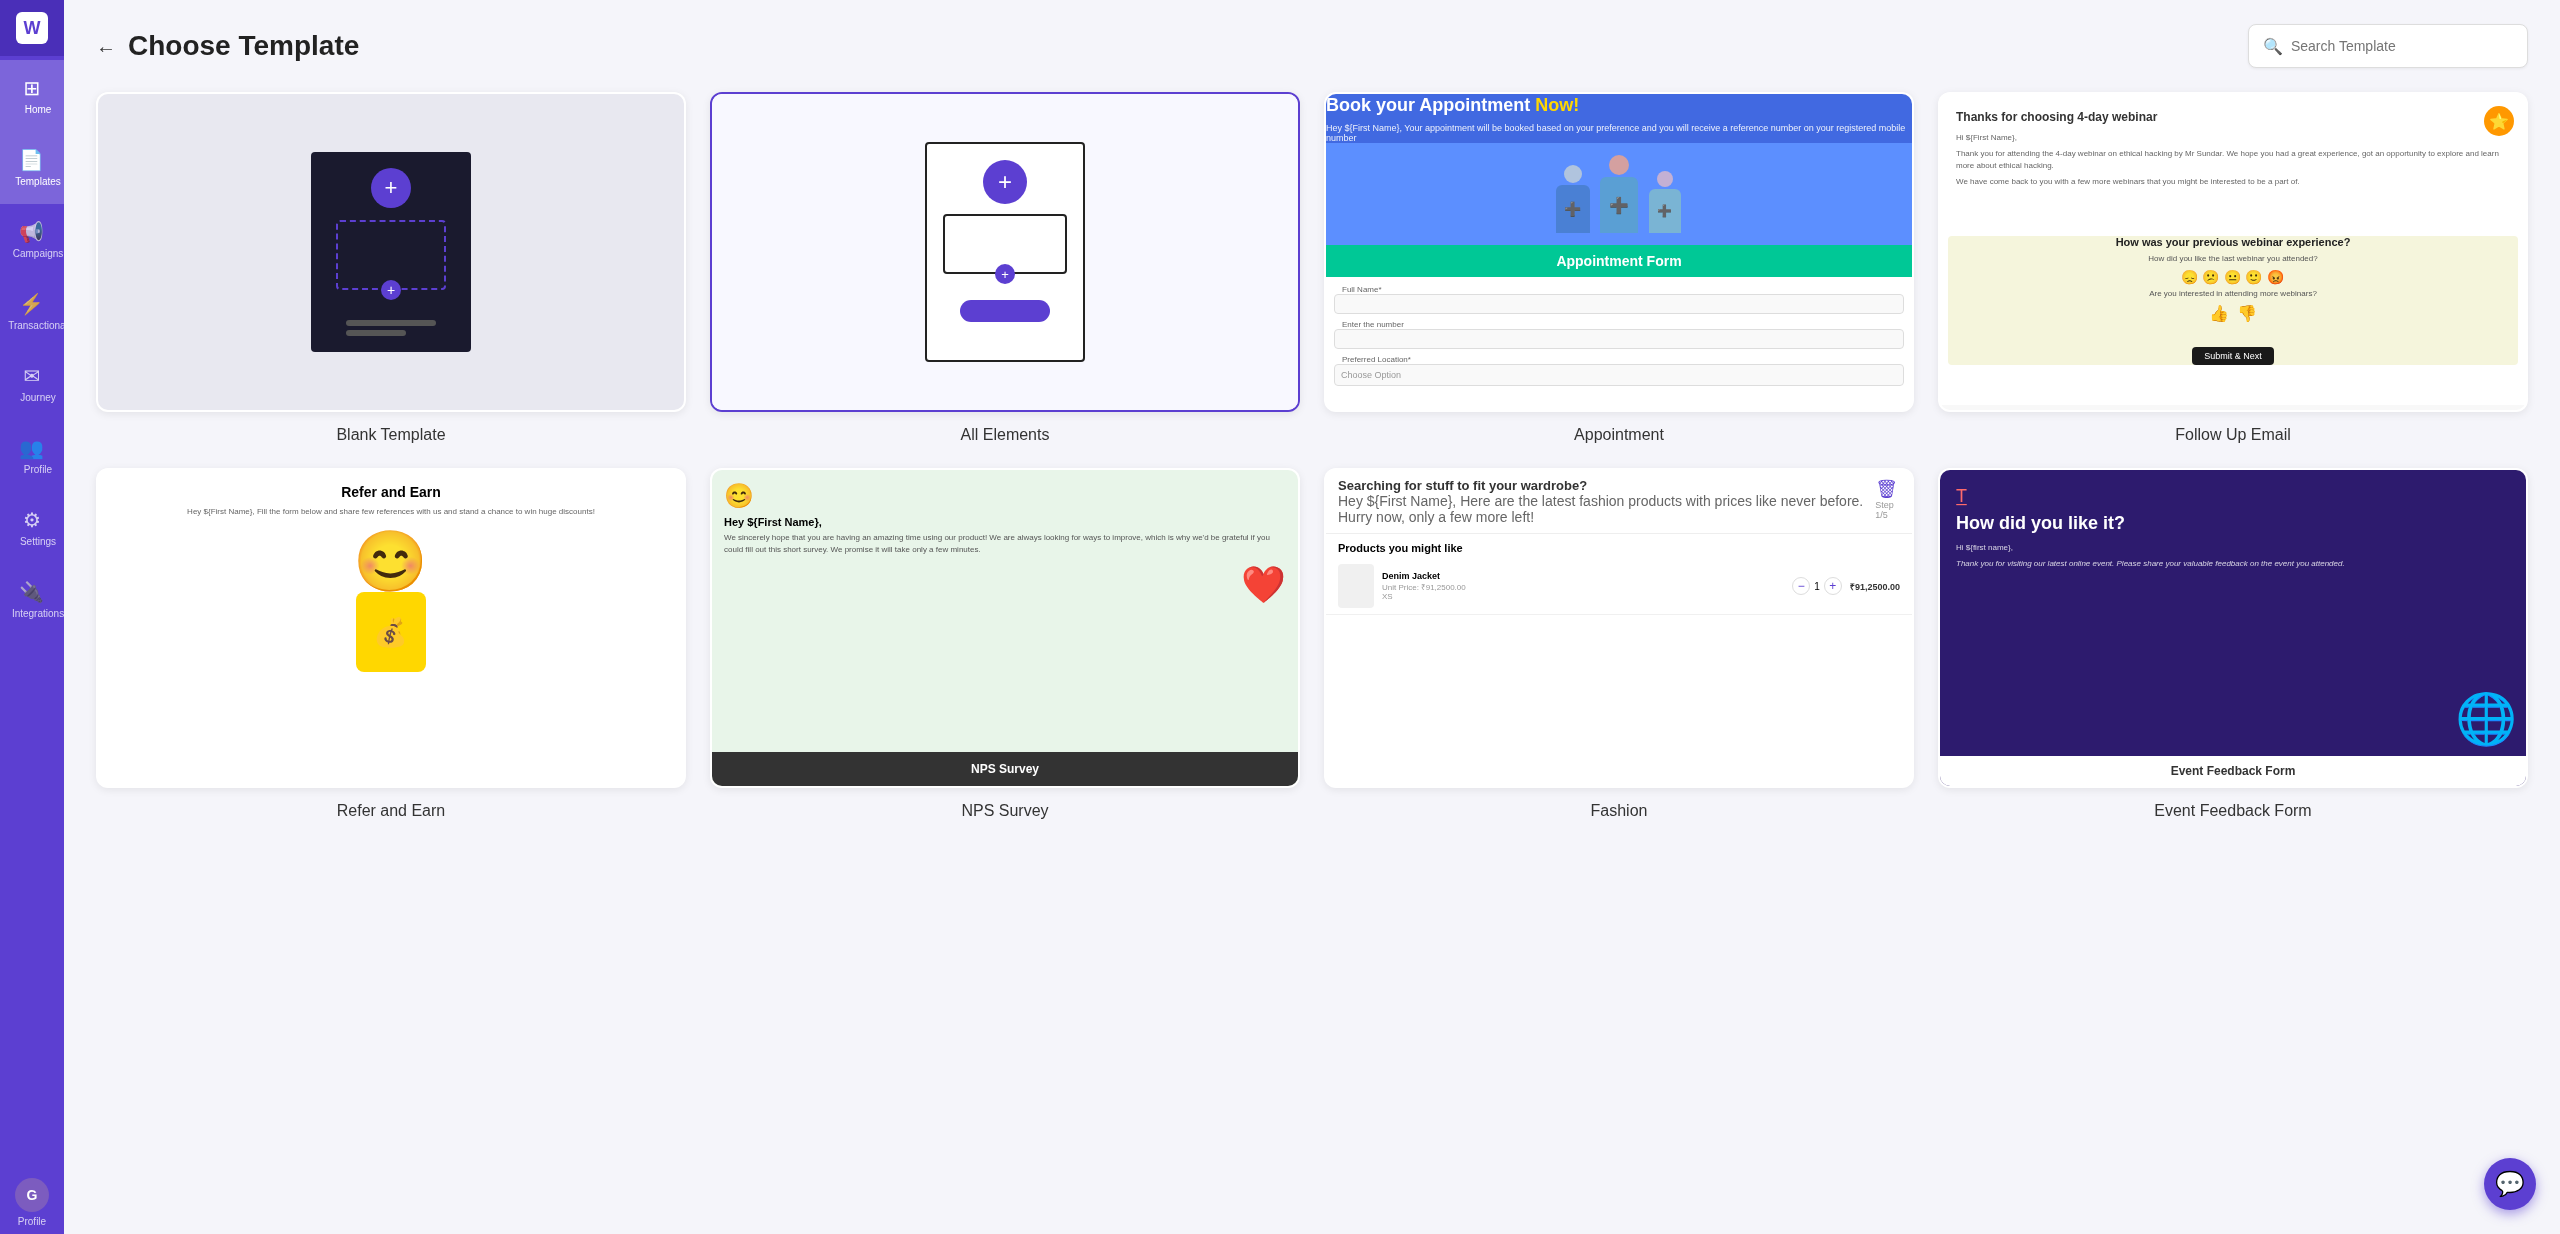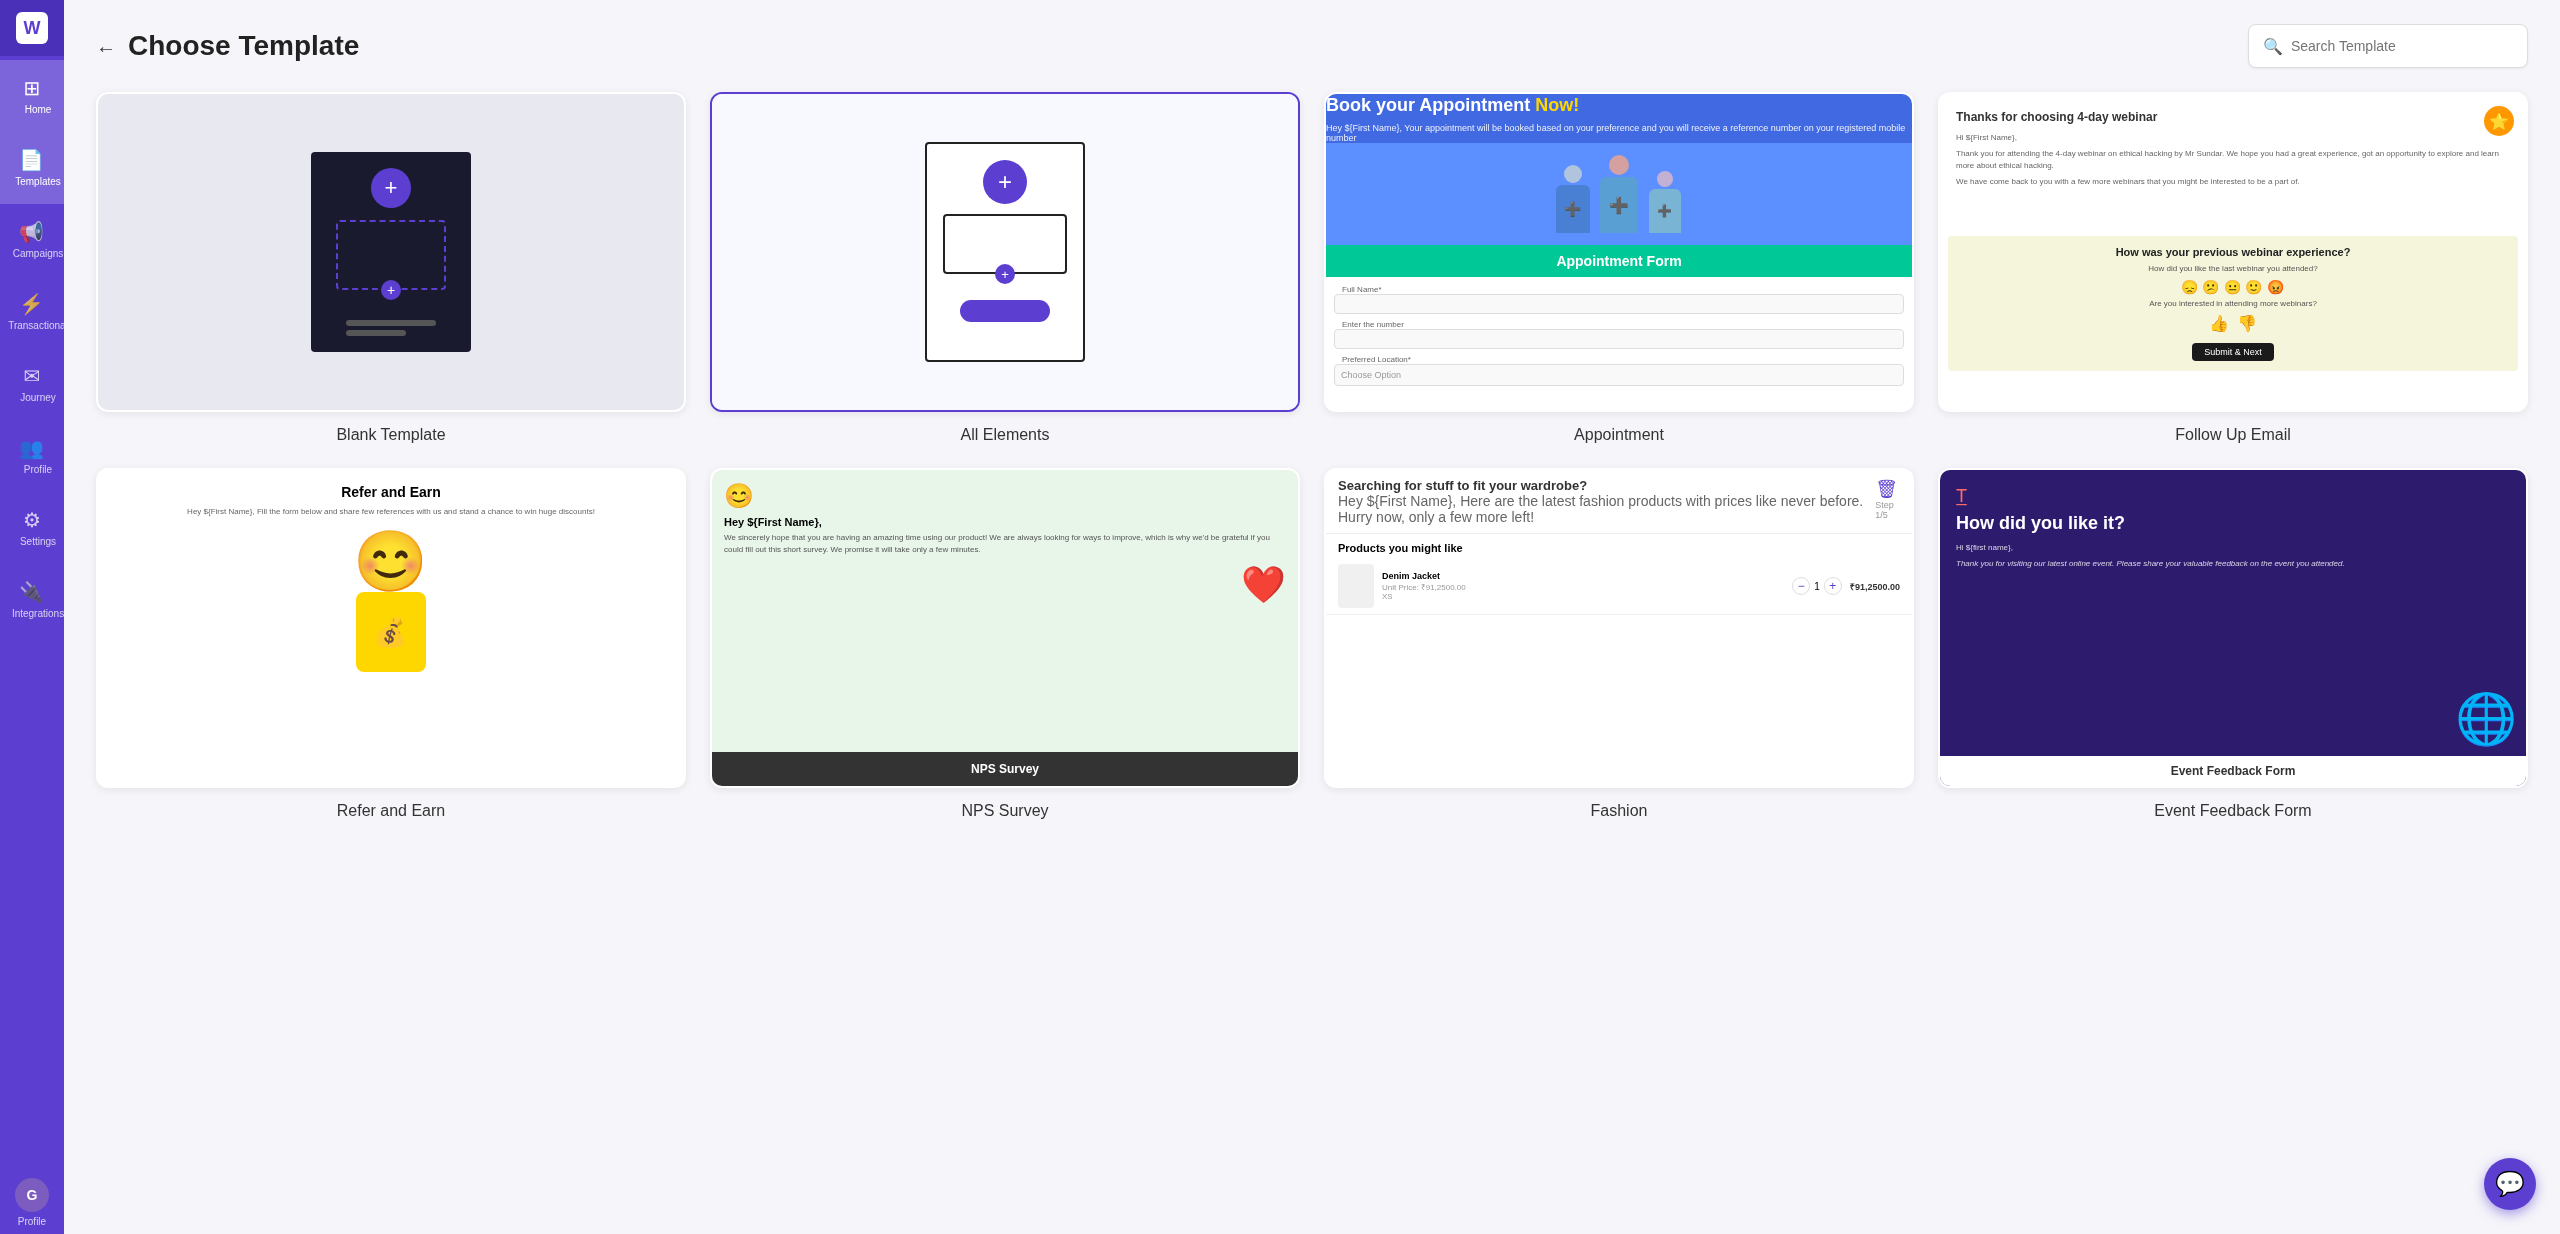--- a/index.html
+++ b/index.html
@@ -391,35 +391,34 @@
     .followup-top {
       padding: 16px;
       position: relative;
     }
     .followup-top h3 { font-size: 12px; font-weight: 600; margin-bottom: 8px; }
     .followup-top p { font-size: 8px; color: #666; line-height: 1.5; }
     .followup-survey {
       background: #f5f5dc;
       margin: 0 8px 8px;
       border-radius: 4px;
-      padding: 10px;
       text-align: center;
     }
     .followup-survey h4 { font-size: 11px; font-weight: 700; color: #222; margin-bottom: 6px; }
     .followup-survey p { font-size: 8px; color: #555; margin-bottom: 6px; }
     .emoji-row { display: flex; justify-content: center; gap: 4px; font-size: 14px; margin: 4px 0; }
     .thumbs-row { display: flex; justify-content: center; gap: 8px; font-size: 16px; margin: 4px 0; }
     .submit-btn {
       background: #1a1a1a;
       color: white;
       border: none;
       border-radius: 4px;
       padding: 4px 12px;
       font-size: 9px;
-      margin-top: 6px;
+      margin-top: 20px;
     }
 
     
     
     .refer-preview {
       height: 100%;
       background: white;
       padding: 14px;
       display: flex;
       flex-direction: column;

